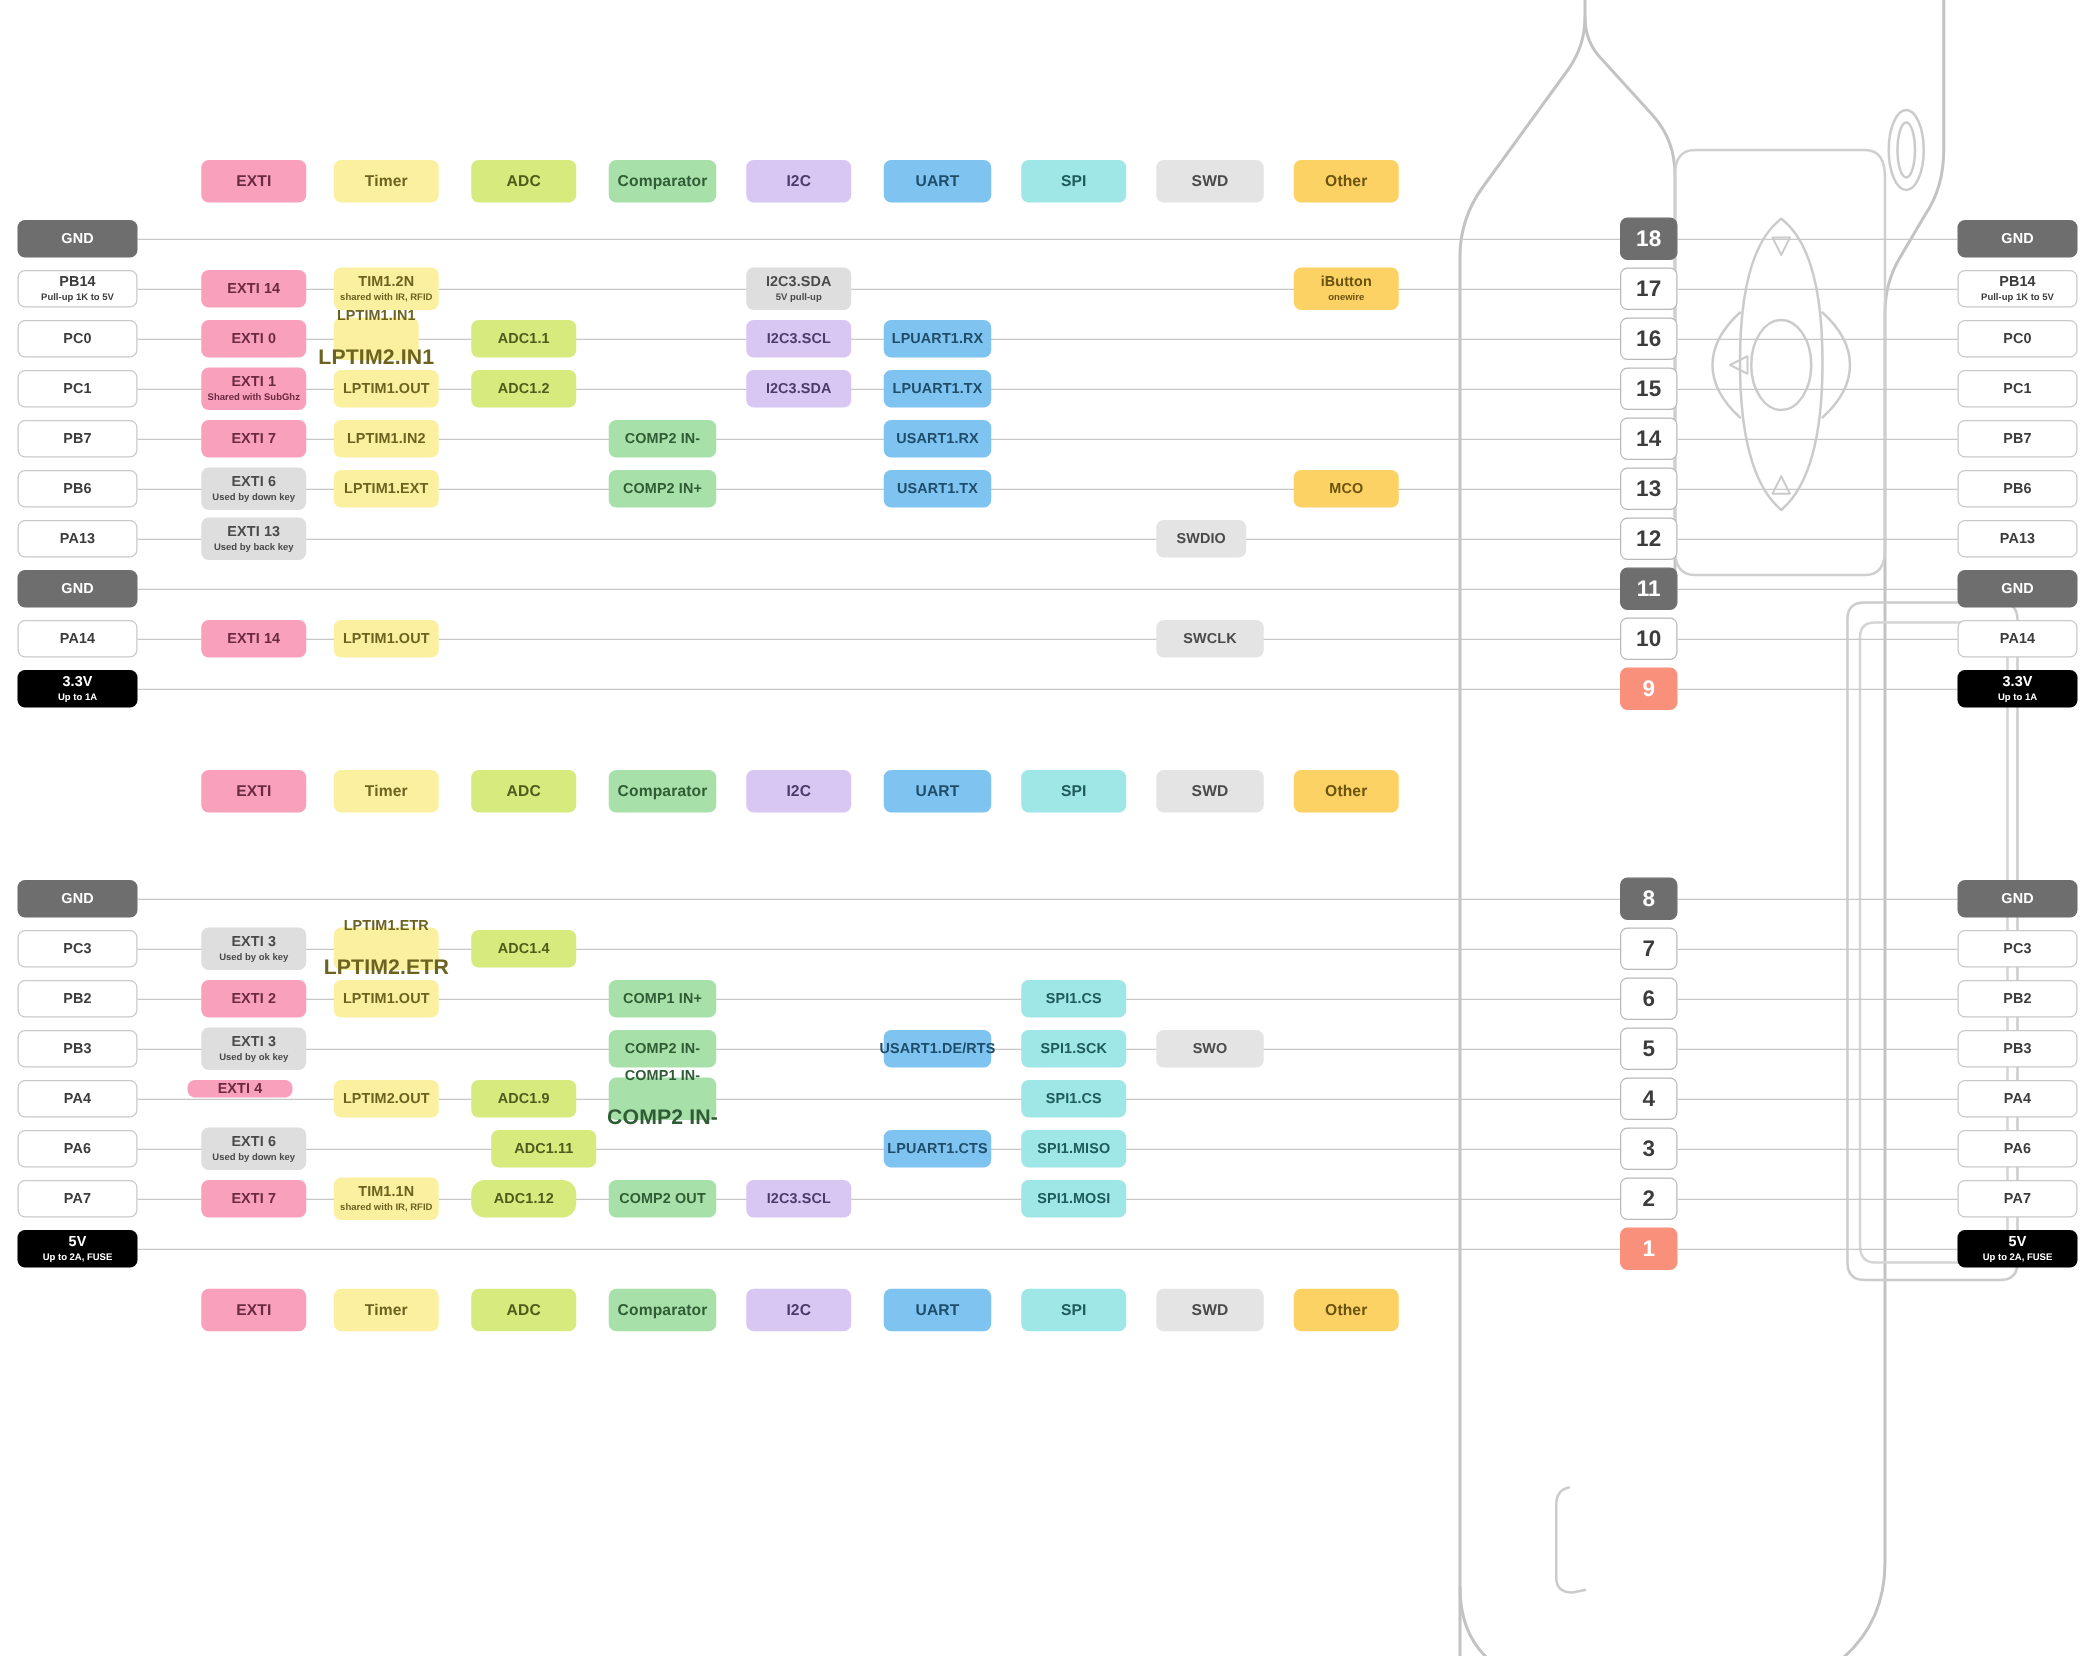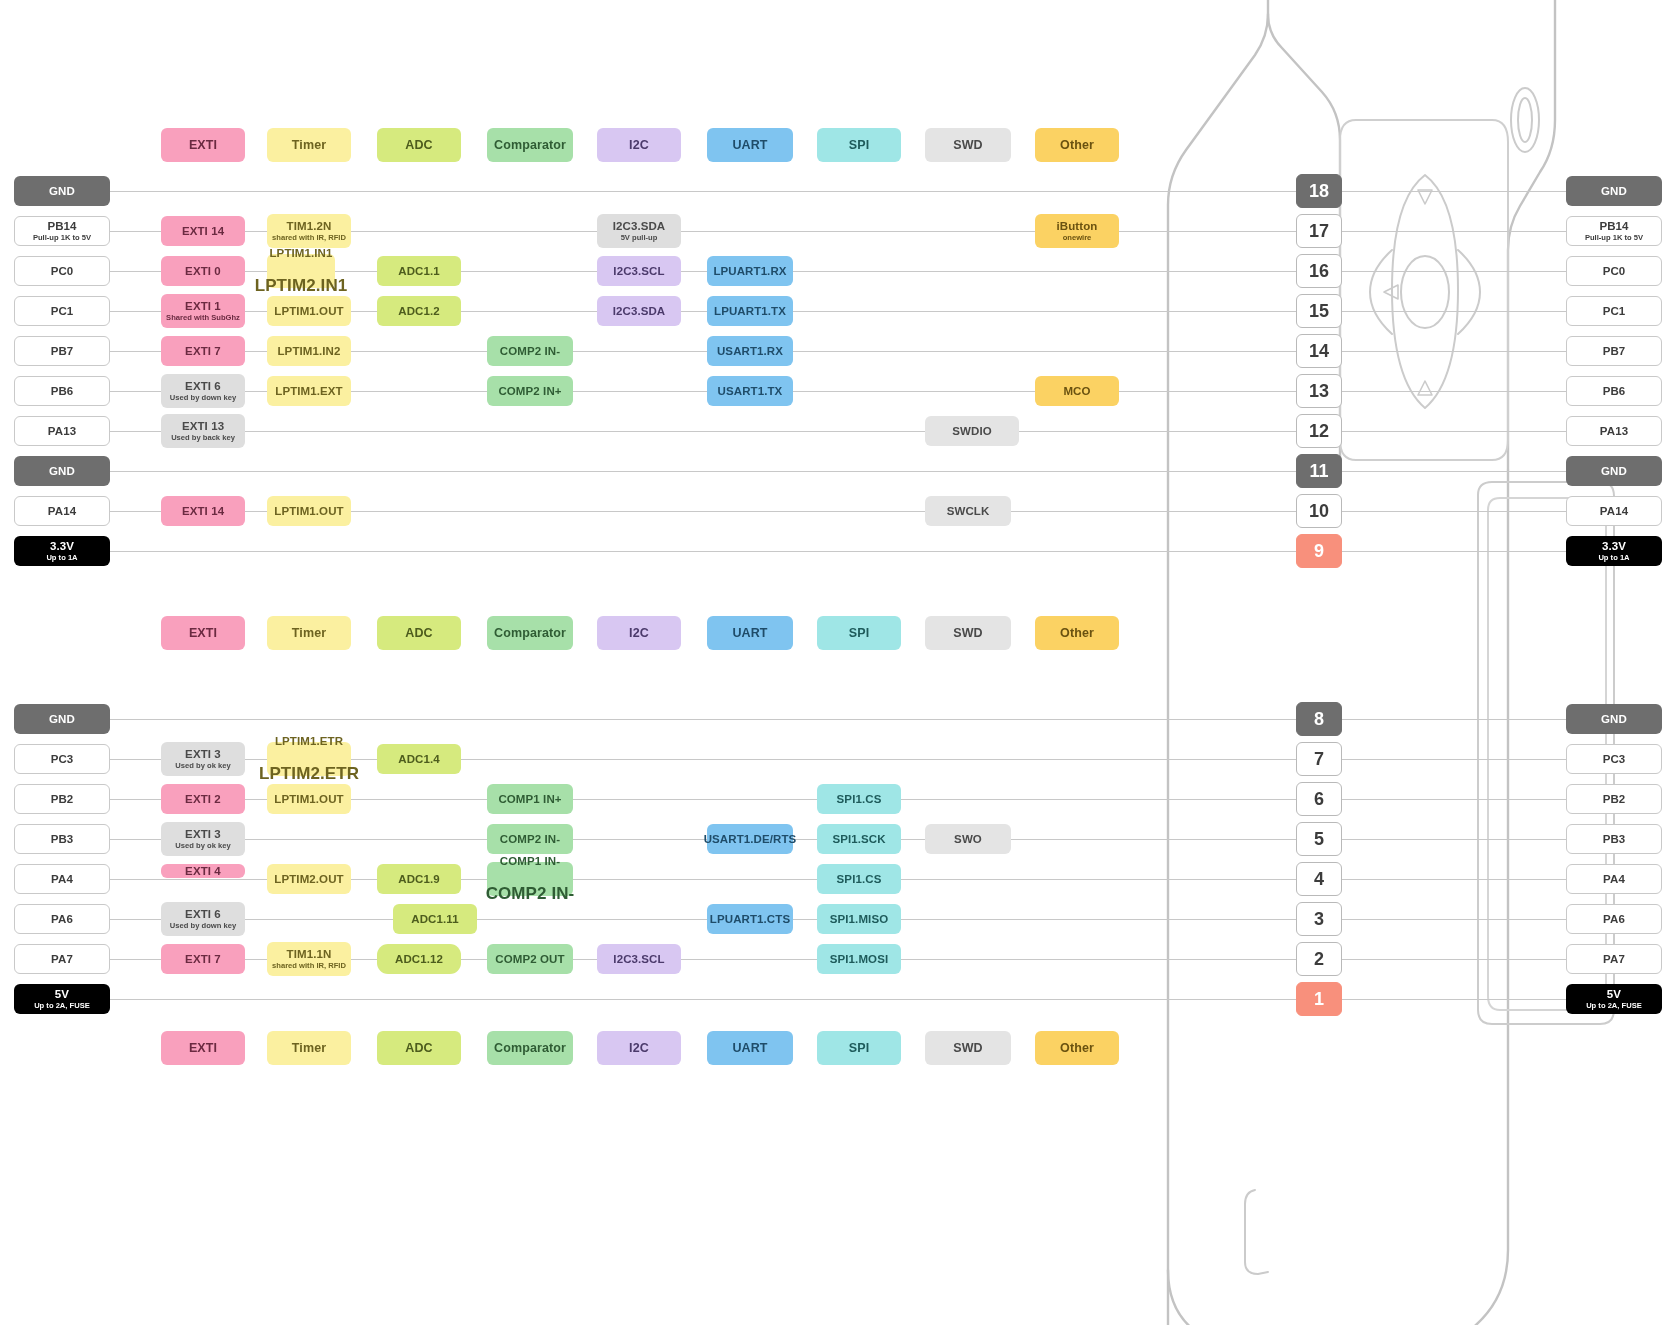--- a/index.html
+++ b/index.html
@@ -257,21 +257,21 @@
       <div class="chip c-pin" style="left: 1566px; top: 416px; width: 96px; height: 30px;">
         <span>PA13</span>
       </div>
       <div class="chip c-num" style="left: 1296px; top: 414px; width: 46px; height: 34px;">
         <span>12</span>
       </div>
       <div class="chip c-gray" style="left: 161px; top: 414px; width: 84px; height: 34px;">
         <span>EXTI 13</span>
         <span class="sub">Used by back key</span>
       </div>
-      <div class="chip c-swd" style="left: 925px; top: 416px; width: 94px; height: 30px;">
+      <div class="chip c-swd" style="left: 925px; top: 416px; width: 72px; height: 30px;">
         <span>SWDIO</span>
       </div>
       <div class="line" style="left: 110px; top: 471px; width: 1186px;"></div>
       <div class="line" style="left: 1342px; top: 471px; width: 224px;"></div>
       <div class="chip c-gnd" style="left: 14px; top: 456px; width: 96px; height: 30px;">
         <span>GND</span>
       </div>
       <div class="chip c-gnd" style="left: 1566px; top: 456px; width: 96px; height: 30px;">
         <span>GND</span>
       </div>
@@ -398,21 +398,21 @@
       <div class="line" style="left: 1342px; top: 879px; width: 224px;"></div>
       <div class="chip c-pin" style="left: 14px; top: 864px; width: 96px; height: 30px;">
         <span>PA4</span>
       </div>
       <div class="chip c-pin" style="left: 1566px; top: 864px; width: 96px; height: 30px;">
         <span>PA4</span>
       </div>
       <div class="chip c-num" style="left: 1296px; top: 862px; width: 46px; height: 34px;">
         <span>4</span>
       </div>
-      <div class="chip c-exti" style="left: 161px; top: 864px; width: 84px; height: 14px; align-items: center;">
+      <div class="chip c-exti" style="left: 150px; top: 864px; width: 84px; height: 14px; align-items: center;">
         <span>EXTI 4</span>
       </div>
       <div class="chip c-timer" style="left: 267px; top: 864px; width: 84px; height: 30px;">
         <span>LPTIM2.OUT</span>
       </div>
       <div class="chip c-adc" style="left: 377px; top: 864px; width: 84px; height: 30px;">
         <span>ADC1.9</span>
       </div>
       <div class="chip c-comp" style="left: 487px; top: 862px; width: 86px; height: 34px;">
         <span>COMP1 IN-</span>

